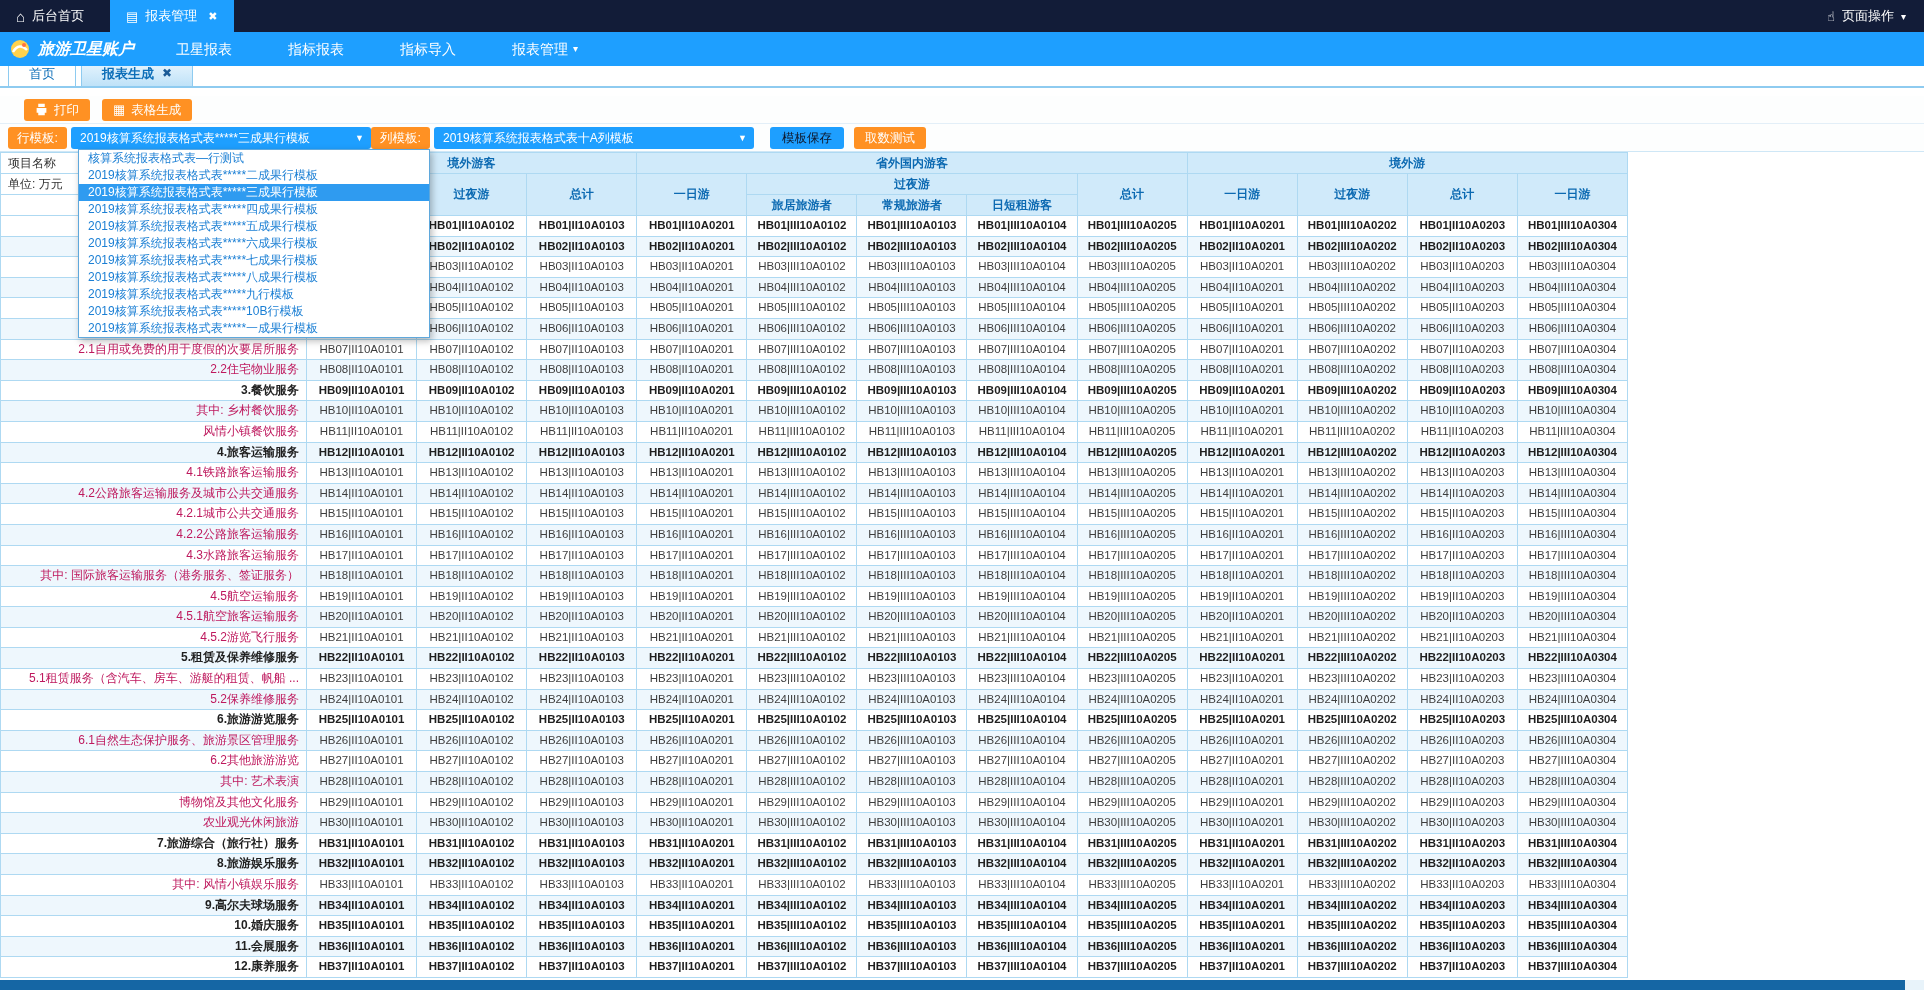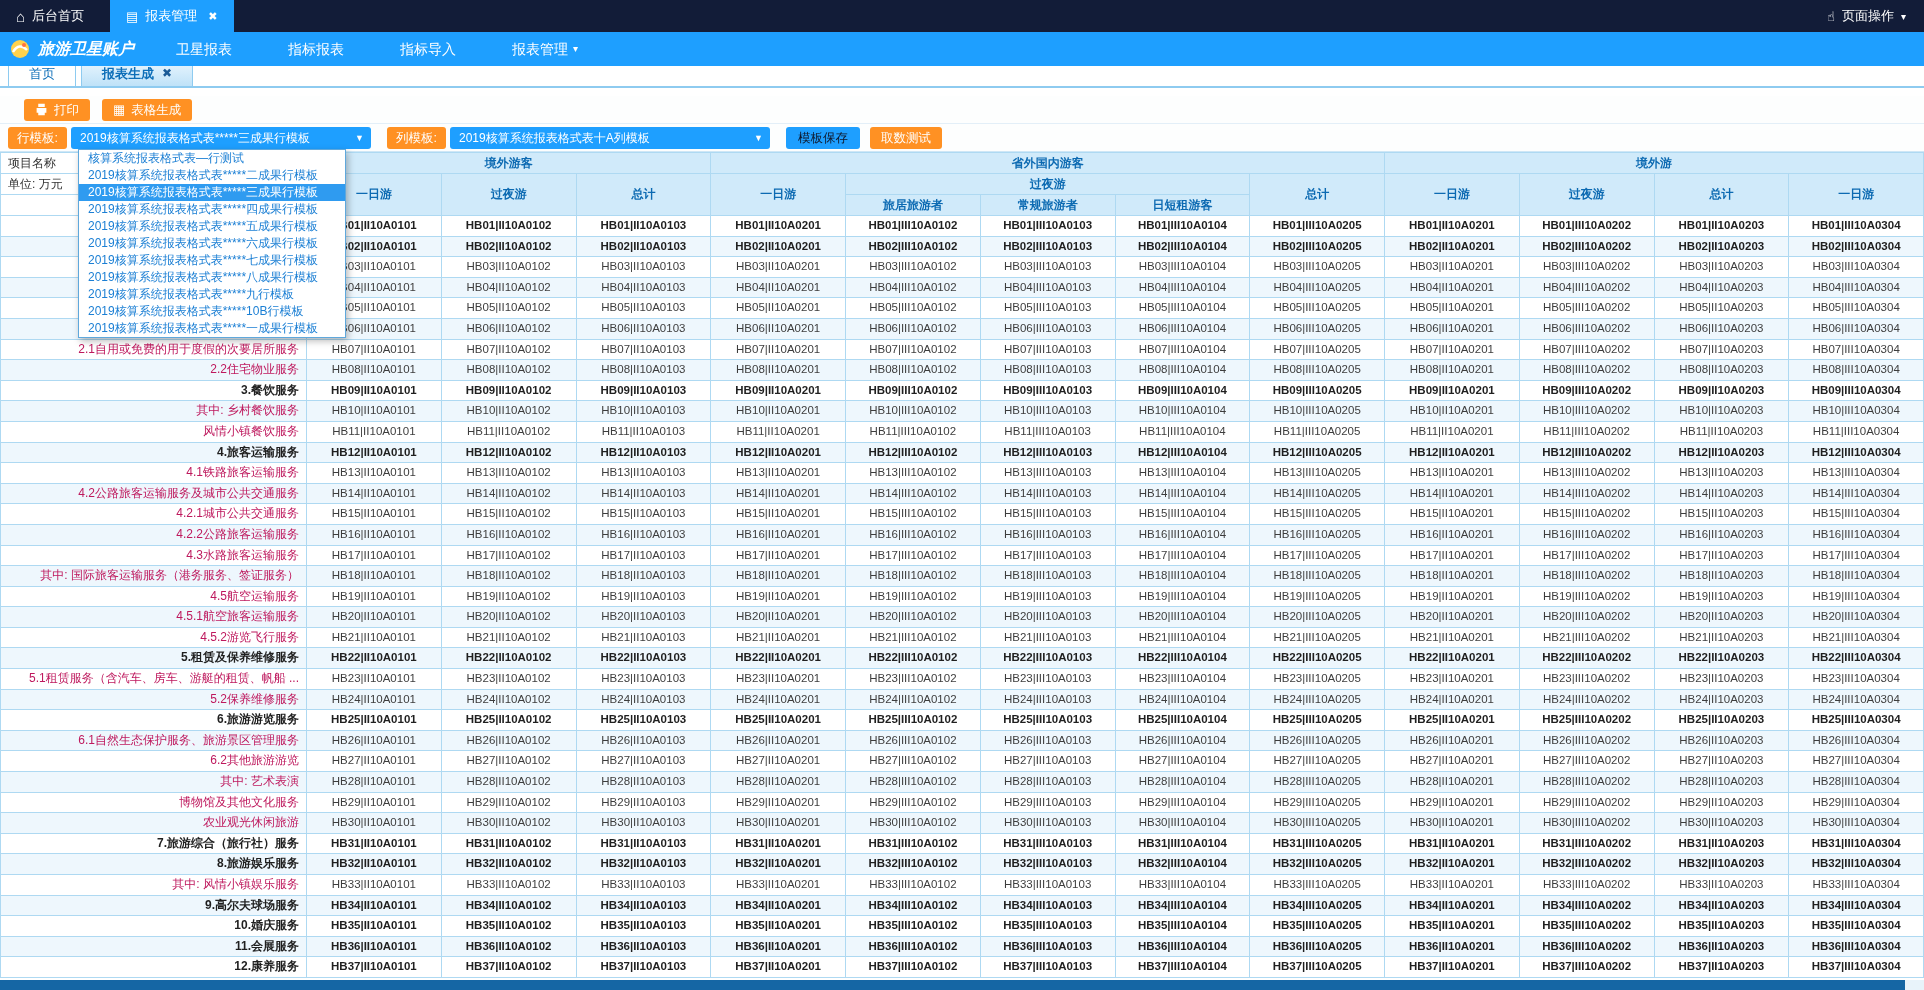--- a/index.html
+++ b/index.html
@@ -30,26 +30,26 @@
   
   .toolbar1{position:absolute;top:96px;left:0;right:0;height:28px;background:#fdfefe;display:flex;align-items:center;gap:12px;padding-left:24px;border-bottom:1px solid #e3eff8;z-index:27;}
   .toolbar2{position:absolute;top:124px;left:0;right:0;height:28px;background:#fdfefe;display:flex;align-items:center;padding-left:8px;border-bottom:1px solid #cfe7f6;z-index:27;}
   .btn-orange{background:#ff9123;color:#fff;height:22px;line-height:22px;padding:0 11px;border-radius:3px;font-size:12.5px;display:flex;align-items:center;gap:6px;cursor:pointer;white-space:nowrap;}
   .btn-blue{background:#1e9fff;color:#0f172a;height:22px;line-height:22px;padding:0 12px;border-radius:3px;font-size:12.5px;cursor:pointer;white-space:nowrap;}
   .chip{background:#ff9123;color:#fff;height:22px;line-height:22px;padding:0 9px;border-radius:3px;font-size:12.5px;white-space:nowrap;}
   .sel{background:#1e9fff;color:#fff;height:22px;line-height:22px;border-radius:3px;font-size:12px;padding:0 24px 0 9px;position:relative;cursor:pointer;white-space:nowrap;overflow:hidden;}
   .sel .sel-caret{position:absolute;right:7px;top:0;font-size:9px;}
   .icon-grid{font-size:13px;line-height:1;}
   
-  .dropdown{position:absolute;left:78px;top:149px;width:268px;background:#fff;border:1px solid #5fa8dc;box-shadow:2px 3px 7px rgba(0,0,0,.28);z-index:60;}
+  .dropdown{position:absolute;left:78px;top:149px;width:352px;background:#fff;border:1px solid #5fa8dc;box-shadow:2px 3px 7px rgba(0,0,0,.28);z-index:60;}
   .dd-item{height:17px;line-height:17px;font-size:12px;color:#1b7fd4;padding:0 9px;white-space:nowrap;overflow:hidden;cursor:pointer;}
   .dd-item.selected{background:#2f9bf0;color:#fff;}
   
   .table-wrap{position:absolute;top:152px;left:0;right:0;bottom:10px;overflow:hidden;z-index:10;}
-  table{border-collapse:collapse;table-layout:fixed;width:1924px;}
+  table{border-collapse:collapse;table-layout:fixed;width:1628px;}
   th,td{border:1px solid #aed9f2;white-space:nowrap;overflow:hidden;padding:0;}
   thead th{background:#d0eafa;color:#0c6ab2;font-size:12px;height:21px;font-weight:bold;text-align:center;}
   th.left-head{background:#fff;vertical-align:top;font-weight:normal;}
   .lh-line{height:21px;line-height:21px;border-bottom:1px solid #aed9f2;text-align:left;padding-left:7px;color:#333;font-size:12px;}
   tbody td{height:19.6px;line-height:19.6px;font-size:11.5px;color:#3d3d3d;text-align:center;}
   tbody td.row-label{text-align:right;padding-right:7px;font-size:12px;color:#be185d;}
   tbody tr:nth-child(even){background:#eef7fd;}
   tbody tr.bold td{font-weight:bold;color:#1f1f1f;}
   
   .hscroll{position:absolute;left:0;right:0;bottom:0;height:10px;background:#e8f3fa;z-index:40;}
@@ -121,21 +121,21 @@
     <span>表格生成</span>
   </div>
 </div>
 
 <div class="toolbar2">
   <span class="chip" style="margin-right:4px;">行模板:</span>
   <div class="sel" style="width:300px;">
     <span>2019核算系统报表格式表*****三成果行模板</span>
     <span class="sel-caret">▼</span>
   </div>
-  <span class="chip" style="margin-left:16px;margin-right:4px;">列模板:</span>
+  <span class="chip" style="margin-right:4px;">列模板:</span>
   <div class="sel" style="width:320px;">
     <span>2019核算系统报表格式表十A列模板</span>
     <span class="sel-caret">▼</span>
   </div>
   <div class="btn-blue" style="margin-left:16px;">模板保存</div>
   <div class="btn-orange" style="margin-left:10px;">取数测试</div>
 </div>
 
 <div class="table-wrap">
   <table>

